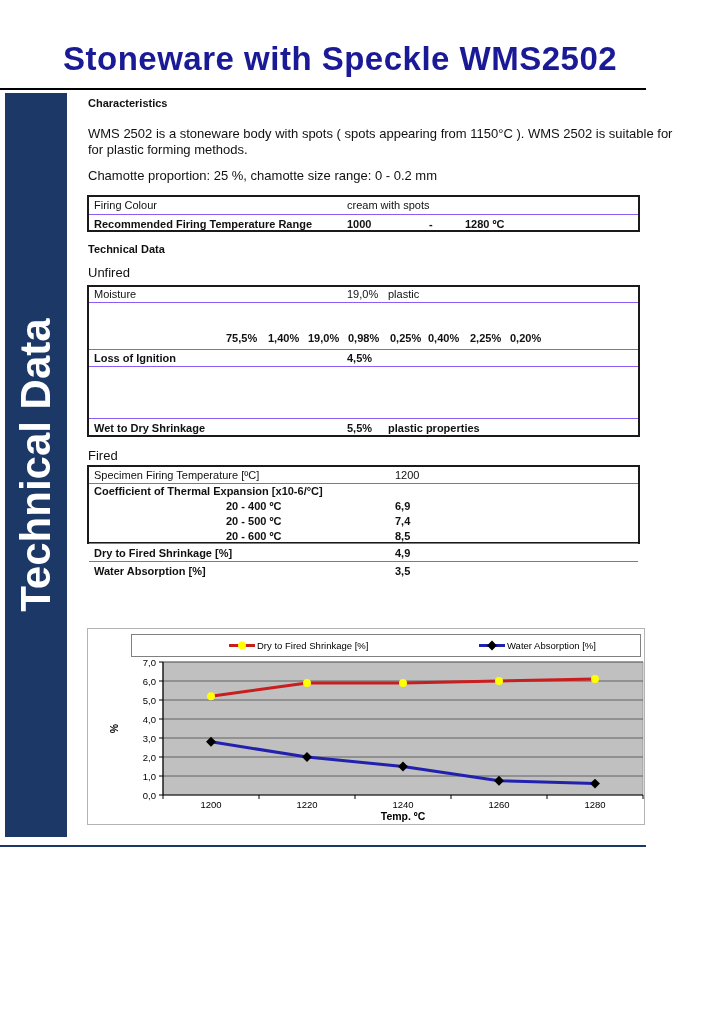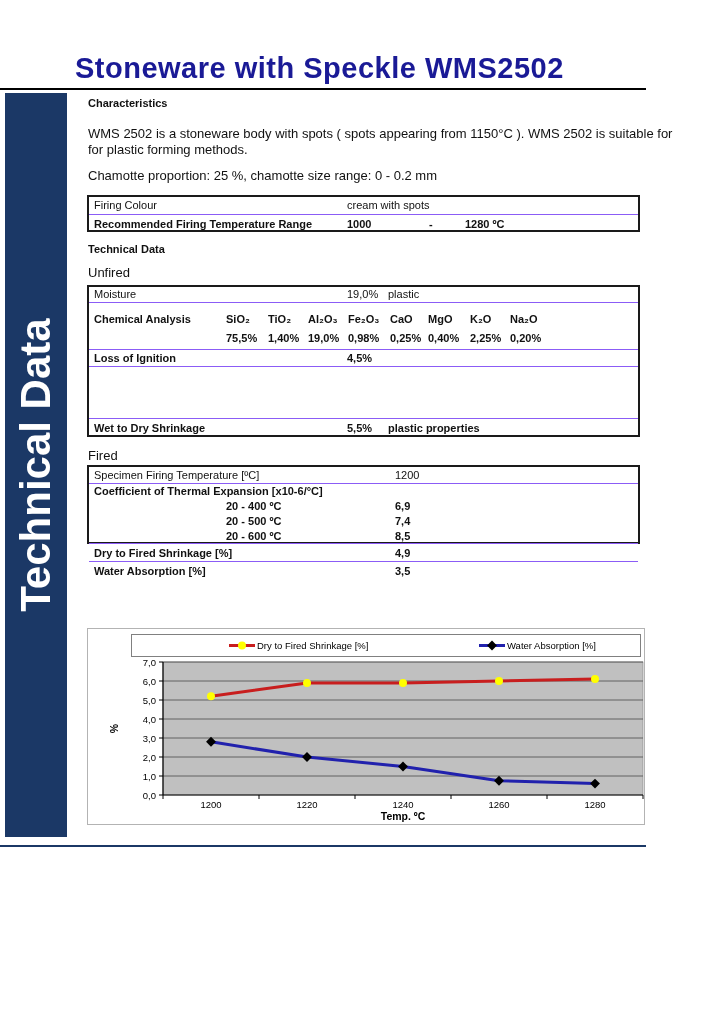--- a/index.html
+++ b/index.html
@@ -2,22 +2,22 @@
 <html><head>
 <meta charset="utf-8">
 <style>
   html,body{margin:0;padding:0;background:#e8e8e8;}
   .page{
     position:relative; width:724px; height:1024px; background:#ffffff;
     font-family:"Liberation Sans", sans-serif; color:#111; overflow:hidden;
     margin:0 auto;
   }
   .page-title{
-    position:absolute; left:63px; top:40px; margin:12px;
-    font-size:29px; font-weight:bold; color:#1a1a96; letter-spacing:0.5px;
+    position:absolute; left:63px; top:40px; margin:0;
+    font-size:33px; font-weight:bold; color:#1a1a96; letter-spacing:0.5px;
     white-space:nowrap;
   }
   .top-rule{position:absolute; left:0; top:88px; width:646px; height:2px; background:#000;}
   .bottom-rule{position:absolute; left:0; top:845px; width:646px; height:2px; background:#1b3866;}
   .sidebar{
     position:absolute; left:5px; top:93px; width:62px; height:744px;
     background:#1b3866;
   }
   .sidebar-text{
     position:absolute; left:50%; top:50%;
@@ -103,31 +103,20 @@
   <div class="sec-heading" style="top:243px;">Technical Data</div>
   <div class="body-line" style="top:265px;">Unfired</div>
 
   <div class="tbl unfired-tbl">
     <div class="row r-moisture">
       <span class="lbl">Moisture</span>
       <span class="val c1">19,0%</span>
       <span class="val c-note">plastic</span>
     </div>
     <div class="row r-chem">
-      <div class="chem-line1">
-        <span class="lbl">Chemical Analysis</span>
-        <span class="chem-col o0">SiO₂</span>
-        <span class="chem-col o1">TiO₂</span>
-        <span class="chem-col o2">Al₂O₃</span>
-        <span class="chem-col o3">Fe₂O₃</span>
-        <span class="chem-col o4">CaO</span>
-        <span class="chem-col o5">MgO</span>
-        <span class="chem-col o6">K₂O</span>
-        <span class="chem-col o7">Na₂O</span>
-      </div>
       <div class="chem-line2">
         <span class="chem-col o0">75,5%</span>
         <span class="chem-col o1">1,40%</span>
         <span class="chem-col o2">19,0%</span>
         <span class="chem-col o3">0,98%</span>
         <span class="chem-col o4">0,25%</span>
         <span class="chem-col o5">0,40%</span>
         <span class="chem-col o6">2,25%</span>
         <span class="chem-col o7">0,20%</span>
       </div>

